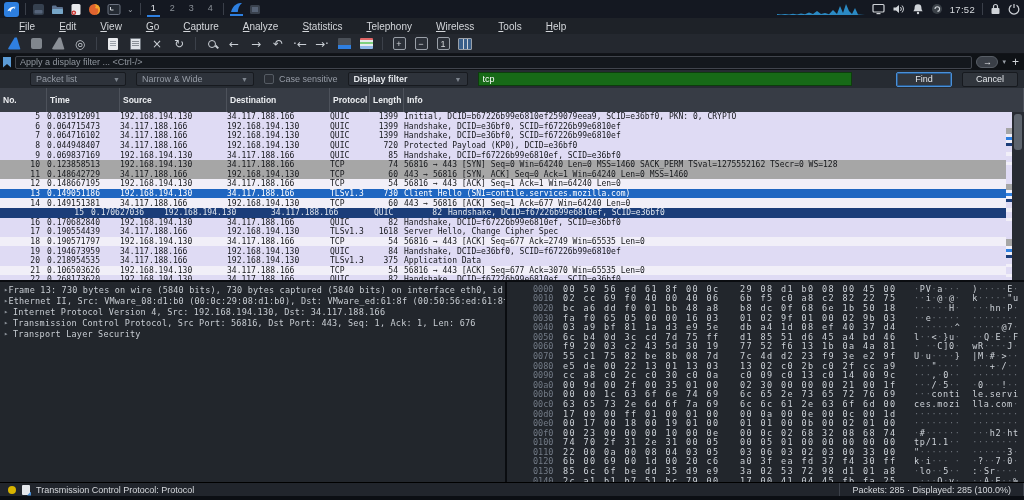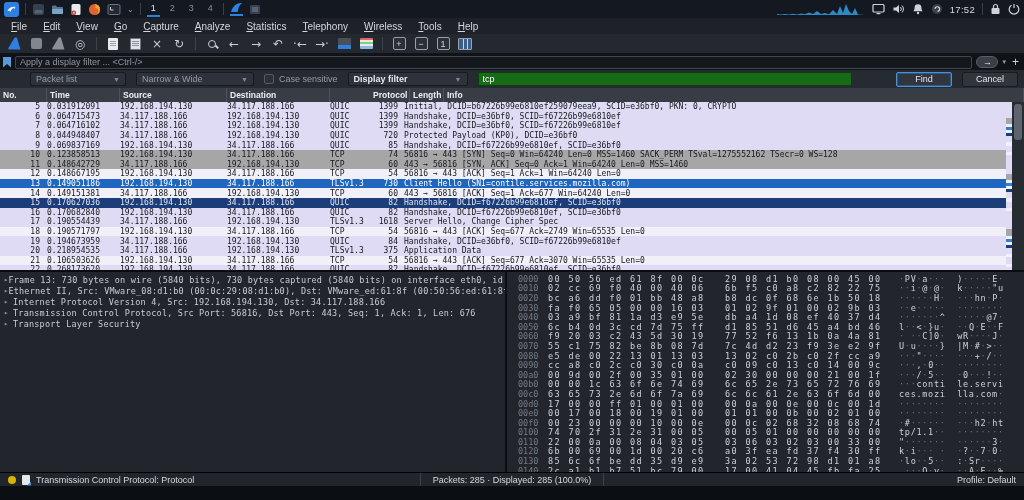--- a/index.html
+++ b/index.html
@@ -19,21 +19,21 @@
   .clock { font-size:9.5px; color:#d7dade; letter-spacing:.3px; }
   .ti { display:flex; align-items:center; }
   .shot-caret { color:#9aa0a8; font-size:8px; }
 
   
   .titlebar { height:16px; background:#0a0d12; display:flex; align-items:center; padding:0 6px; flex:0 0 auto; }
   .titlebar .title { position:absolute; left:0; right:0; text-align:center; font-size:9px; color:#cfd3d8; }
 
   
   .menubar { height:16px; background:#1e2228; display:flex; align-items:center; gap:2px; padding:0 4px; flex:0 0 auto; }
-  .menu-item { font-size:10px; color:#d4d7db; padding:1px 7px; }
+  .menu-item { font-size:10px; color:#d4d7db; padding:1px 7px;margin-left:8px; }
   .menu-item u { text-decoration-thickness:1px; text-underline-offset:1px; }
 
   
   .toolbar { height:20px; background:#24282f; border-bottom:1px solid #121419; display:flex; align-items:center; gap:2px; padding:0 4px; flex:0 0 auto; }
   .tb-btn { width:20px; height:17px; display:flex; align-items:center; justify-content:center; color:#c9ced4; font-size:12px; }
   .tb-sep { width:1px; height:13px; background:#3c414a; margin:0 4px; }
   .fin { width:13px; height:13px; background:#2f7fe0; clip-path:polygon(0 97%, 100% 97%, 72% 3%, 55% 3%); border-radius:2px; }
   .fin.gray { background:#8b9097; }
   .stopbox { width:11px; height:11px; background:#80868d; border-radius:2px; }
   .glyph { font-family:"DejaVu Sans", sans-serif; }
@@ -64,49 +64,49 @@
   .combo { height:14px; background:#2e333b; border:1px solid #171a1f; border-radius:2px; display:flex; align-items:center; justify-content:space-between; font-size:9px; color:#969ca6; padding:0 5px; }
   .combo .caret { font-size:7px; color:#7e858e; margin-left:8px; }
   .combo.light { color:#e4e7eb; font-weight:bold; }
   .chk-wrap { display:flex; align-items:center; gap:5px; font-size:9px; color:#969ca6; }
   .chk { width:10px; height:10px; background:#2b2f36; border:1px solid #555b63; border-radius:2px; }
   .find-input { flex:1; height:14px; background:var(--filter-valid-bg,#176a17); border:1px solid #0d3d0d; color:#ffffff; font-size:9px; padding:0 4px; outline:none; font-family:"Liberation Sans", sans-serif; }
   .btn { height:15px; min-width:56px; background:#31363d; border:1px solid #171a1f; border-radius:2px; color:#e4e7eb; font-size:9px; display:flex; align-items:center; justify-content:center; }
   .btn.focus { border-color:#4a90d9; box-shadow:0 0 0 1px #2a5a8c inset;margin-left:34px; }
 
   
-  .pkheader { height:14px; background:#373c45; display:flex; align-items:center; font-size:8.5px; font-weight:bold; color:#eceef1; flex:0 0 auto; }
+  .pkheader { height:24px; background:#373c45; display:flex; align-items:center; font-size:8.5px; font-weight:bold; color:#eceef1; flex:0 0 auto; }
   .pkheader span { border-right:1px solid #4d525b; height:100%; display:flex; align-items:center; padding-left:3px; }
   .pklist { height:168px; background:#14171c; overflow:hidden; position:relative; flex:0 0 auto; }
   .prow { display:flex; height:9.6px; align-items:center; font-family:"DejaVu Sans Mono", monospace; font-size:8px; color:#15171b; white-space:nowrap; }
   .prow.quic, .prow.tls { background:var(--row-quic,#dfdbf4); }
   .prow.tcp  { background:var(--row-tcp,#f1eff8); }
   .prow.gray { background:var(--row-gray,#a6a6a6); }
   .prow.selected { background:var(--row-selected,#1f66c1); color:#fff; }
-  .prow.navy { background:var(--row-navy,#1b3d79); color:#dfe5ee; }
+  .prow.navy { background:var(--row-navy,#1b3d79); color:#dfe5ee;padding-left:44px; }
   .c-no { width:40px; text-align:right; }
   .c-time { width:73px; margin-left:7px; }
   .c-src { width:107px; }
   .c-dst { width:103px; }
   .c-proto { width:40px; }
   .c-len { width:28px; text-align:right; }
   .c-info { flex:1; padding-left:6px; overflow:hidden; }
-  .h-no{width:47px;} .h-time{width:73px;} .h-src{width:107px;} .h-dst{width:103px;} .h-proto{width:40px;margin-left:40px;} .h-len{width:34px;} .h-info{flex:1;}
+  .h-no{width:47px;} .h-time{width:73px;} .h-src{width:107px;} .h-dst{width:103px;} .h-proto{width:40px;} .h-len{width:34px;} .h-info{flex:1;}
   .minimap { position:absolute; right:12px; top:0; bottom:0; width:6px; display:flex; flex-direction:column; }
   .minimap i { flex:1; }
   .vscroll { position:absolute; right:0; top:0; bottom:0; width:12px; background:#272b32; }
   .vthumb { position:absolute; left:2px; right:2px; top:2px; height:36px; background:#5d646d; border-radius:3px; }
 
   
   .lower { height:202px; display:flex; border-top:2px solid #0a0c10; flex:0 0 auto; }
   .details { width:505px; background:#22262c; padding:3px 0 0 4px; overflow:hidden; }
   .dline { height:10.9px; font-family:"DejaVu Sans Mono", monospace; font-size:8.5px; letter-spacing:.2px; color:#c8cdd3; white-space:nowrap; display:flex; align-items:center; }
   .dline .arr { color:#8a9097; width:9px; font-size:7px; }
   .splitter { width:2px; background:#0a0c10; }
-  .hexpane { flex:1; background:#22262c; padding:2px 0 0 11px; overflow:hidden; }
+  .hexpane { flex:1; background:#22262c; padding:2px 0 0 26px; overflow:hidden; }
   .hrow { height:9.6px; display:flex; align-items:center; font-family:"DejaVu Sans Mono", monospace; font-size:8.5px; white-space:pre; }
   .h-off { width:30px; color:#737b87; }
   .h-bytes { display:flex; }
   .h-bytes b { display:inline-block; width:20.5px; font-weight:normal; color:#ced3d9; letter-spacing:1.3px; }
   .h-bytes b.g2 { margin-left:13px; }
   .h-ascii { margin-left:10px; color:#ced3d9; letter-spacing:.7px; }
   .h-ascii .dim { color:#6a7078; }
 
   
   .statusbar { height:14px; background:#21252c; border-top:1px solid #000; display:flex; align-items:center; font-size:9px; color:#d6d9dd; flex:0 0 auto; }
@@ -612,18 +612,15 @@
       </div>
   </div>
 
   <div class="statusbar">
     <div class="sb-left">
       <span class="expert-dot"></span>
       <span class="ic-note"></span>
       <span>Transmission Control Protocol: Protocol</span>
     </div>
     <div class="sb-mid">Packets: 285 · Displayed: 285 (100.0%)</div>
-    <div class="sb-right">
-        <span>Profile: Default</span>
-      </div>
   </div>
 
 </div>
 
 </body></html>

